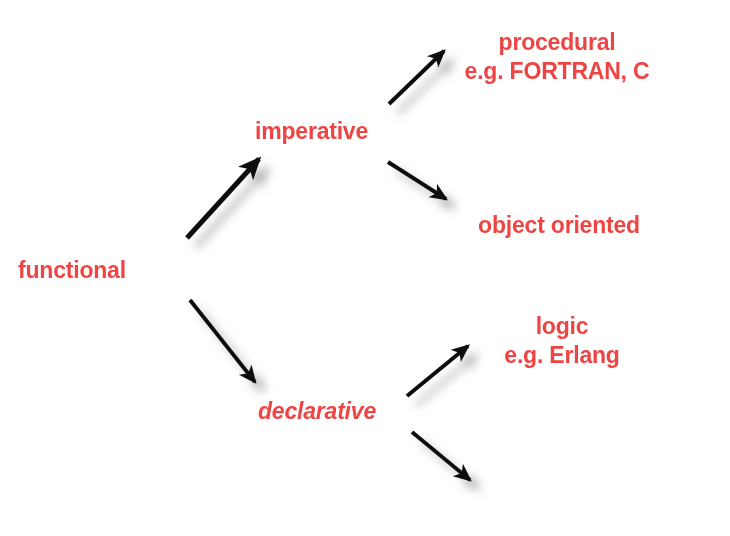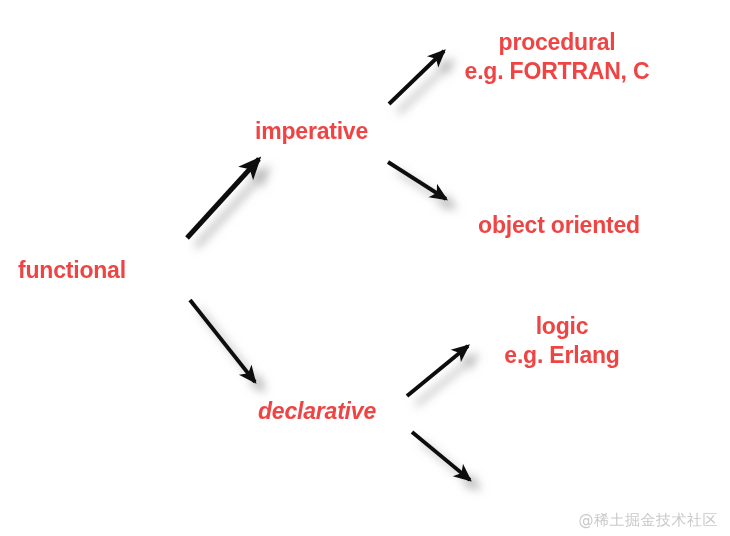--- a/index.html
+++ b/index.html
@@ -99,15 +99,14 @@
   </div>
 
   <div class="node center" style="left:562px; top:312px;">
     <span>logic</span>
     <span class="line2">e.g. Erlang</span>
   </div>
 
   <div class="node center" style="left:573px; top:446px;">
   </div>
 
-  <div class="watermark">@稀土掘金技术社区</div>
 
 </div>
 
 </body></html>

